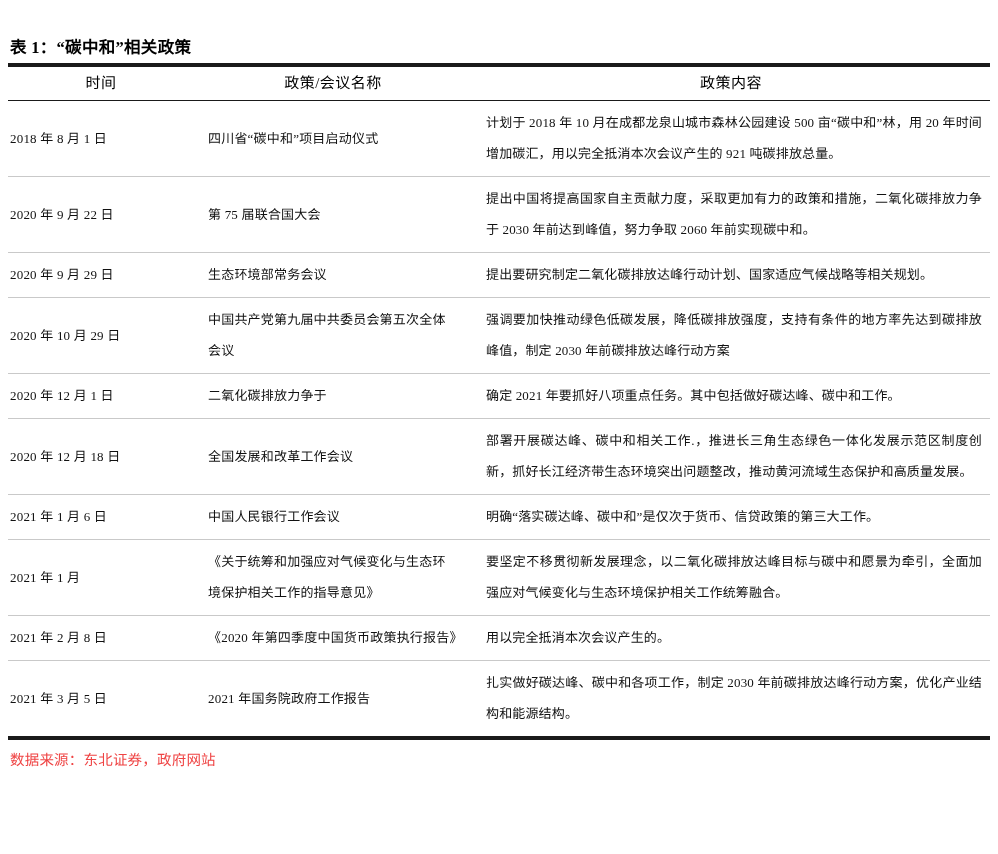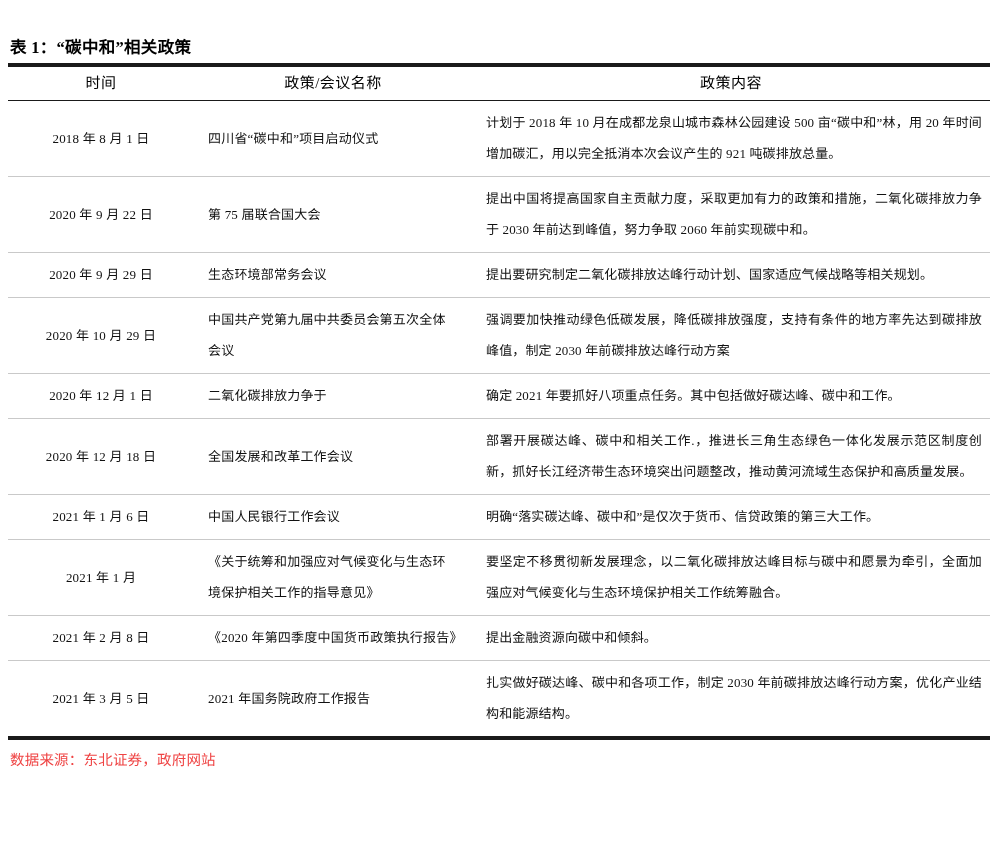--- a/index.html
+++ b/index.html
@@ -81,21 +81,20 @@
     border-bottom: 1px solid #c9c9c9;
     vertical-align: middle;
     font-size: 13px;
     line-height: 31px;
     color: #111;
     padding: 6px 2px 7px 2px;
   }
   tbody tr:last-child td { border-bottom: none; }
 
   td.cell-time {
-    text-align: center;
     white-space: nowrap;
     letter-spacing: 0.2px;
   }
   td.cell-name {
     text-align: left;
     padding-left: 14px;
     padding-right: 14px;
     letter-spacing: 0.2px;
   }
   td.cell-content {
@@ -177,21 +176,21 @@
           <td class="cell-content">明确“落实碳达峰、碳中和”是仅次于货币、信贷政策的第三大工作。</td>
         </tr>
         <tr>
           <td class="cell-time">2021 年 1 月</td>
           <td class="cell-name">《关于统筹和加强应对气候变化与生态环境保护相关工作的指导意见》</td>
           <td class="cell-content">要坚定不移贯彻新发展理念，以二氧化碳排放达峰目标与碳中和愿景为牵引，全面加强应对气候变化与生态环境保护相关工作统筹融合。</td>
         </tr>
         <tr>
           <td class="cell-time">2021 年 2 月 8 日</td>
           <td class="cell-name">《2020 年第四季度中国货币政策执行报告》</td>
-          <td class="cell-content">提出金融资源向碳中和倾斜。</td>
+          <td class="cell-content">用以完全抵消本次会议产生的。</td>
         </tr>
         <tr>
           <td class="cell-time">2021 年 3 月 5 日</td>
           <td class="cell-name">2021 年国务院政府工作报告</td>
           <td class="cell-content">扎实做好碳达峰、碳中和各项工作，制定 2030 年前碳排放达峰行动方案，优化产业结构和能源结构。</td>
         </tr>
       </tbody>
   </table>
 
   <div class="rule-bottom"></div>

